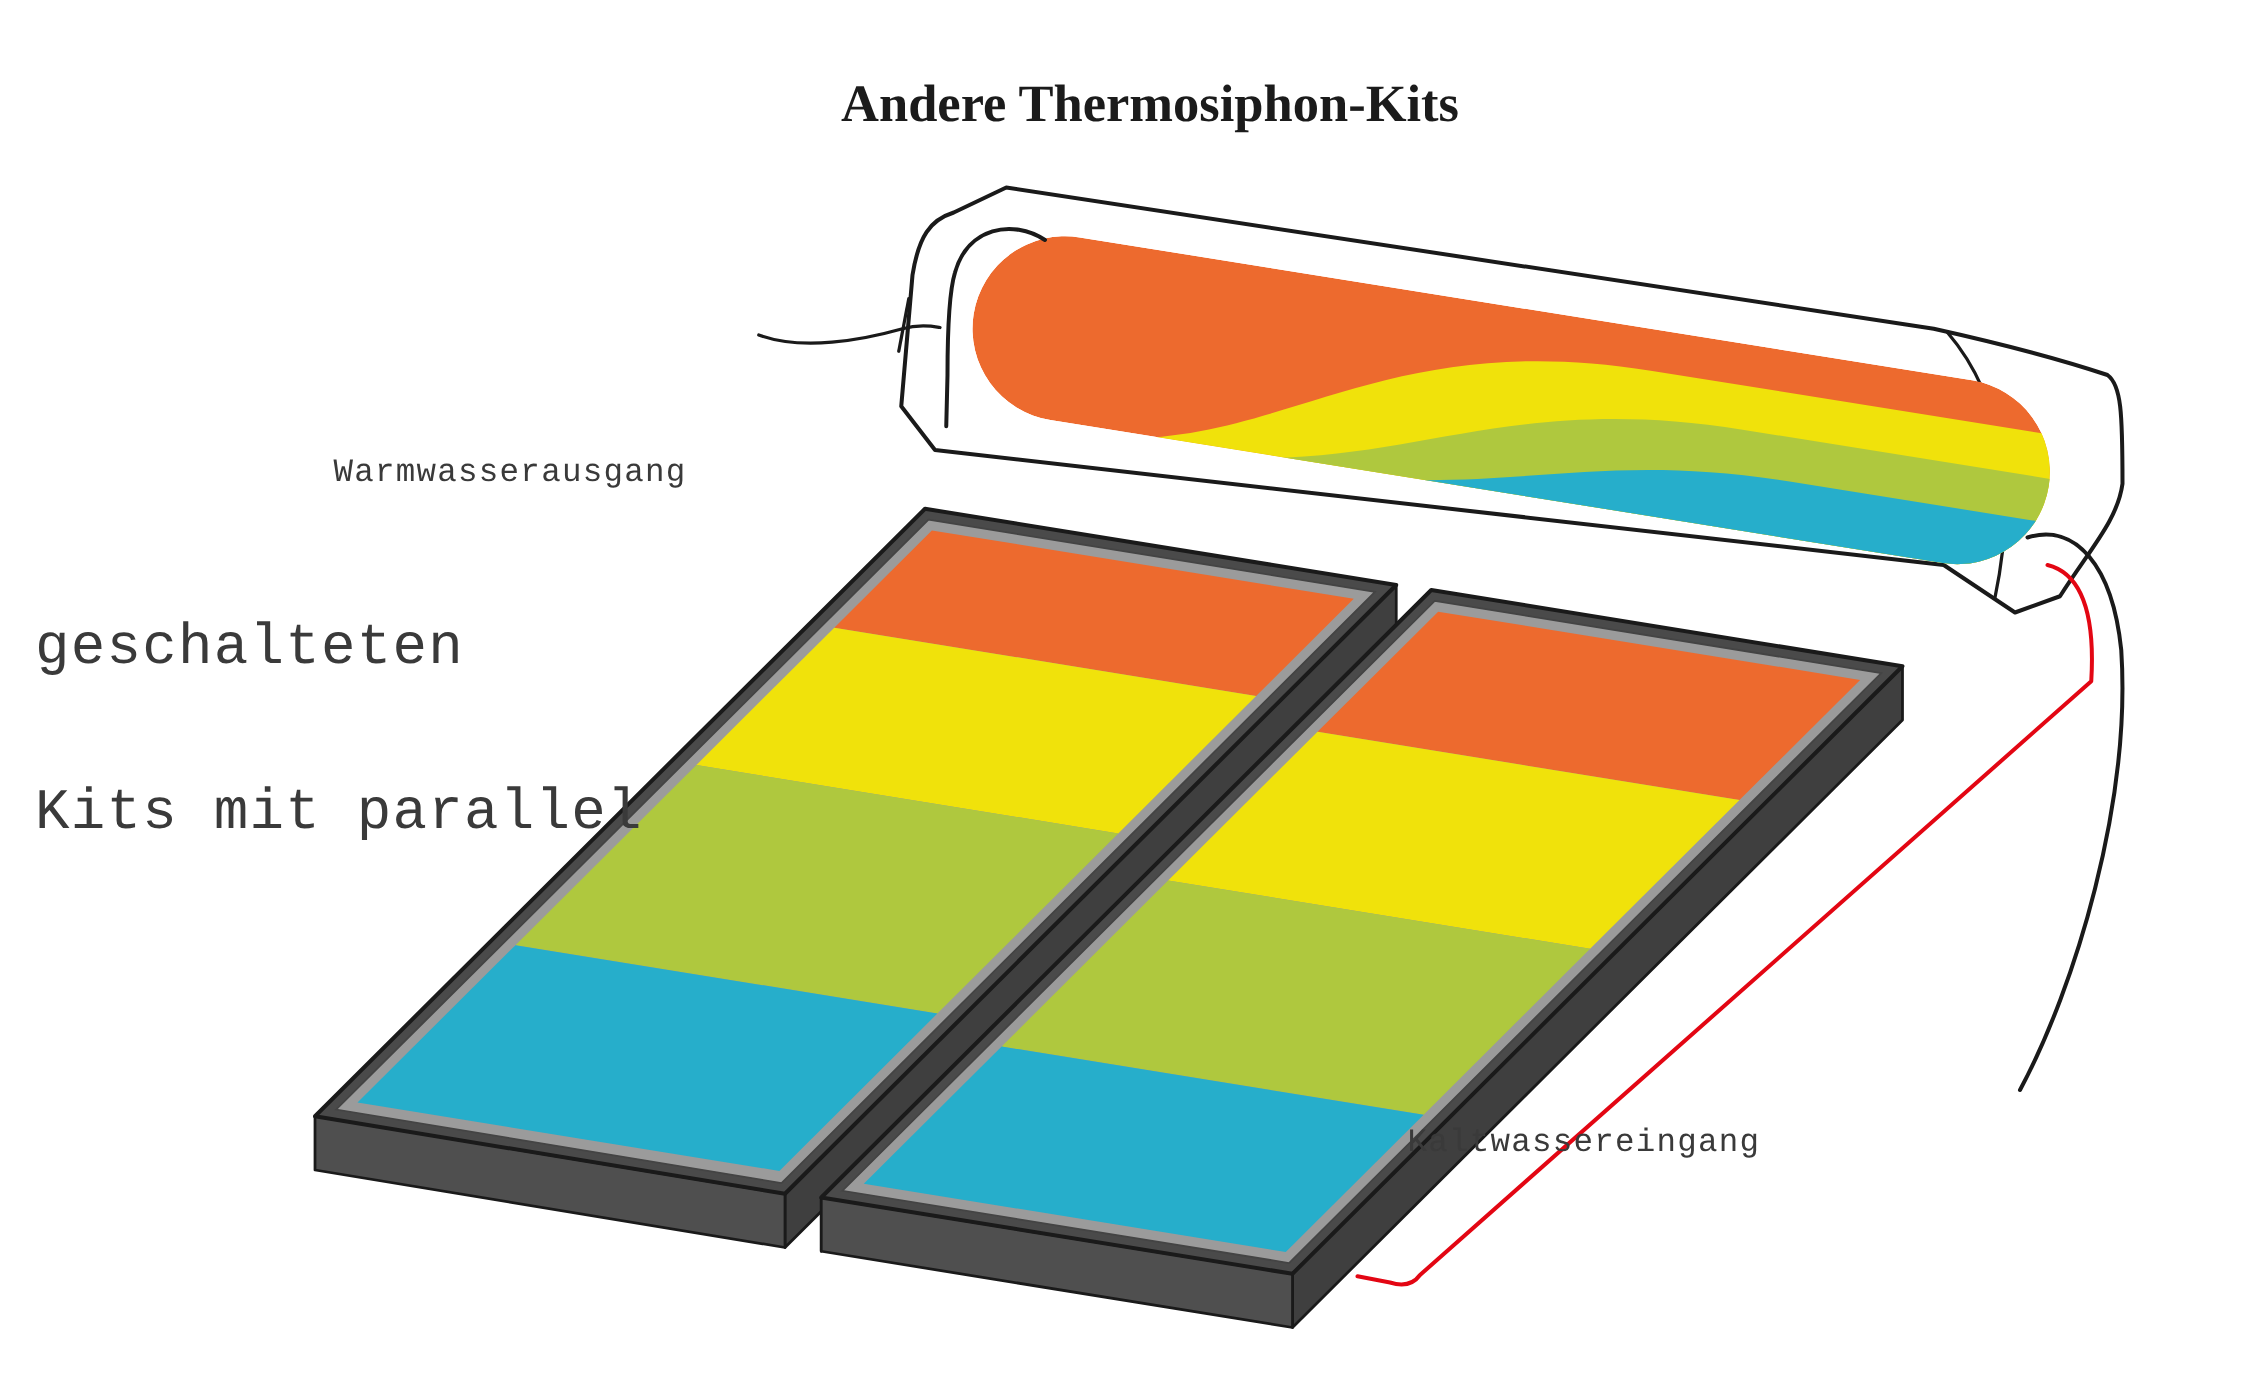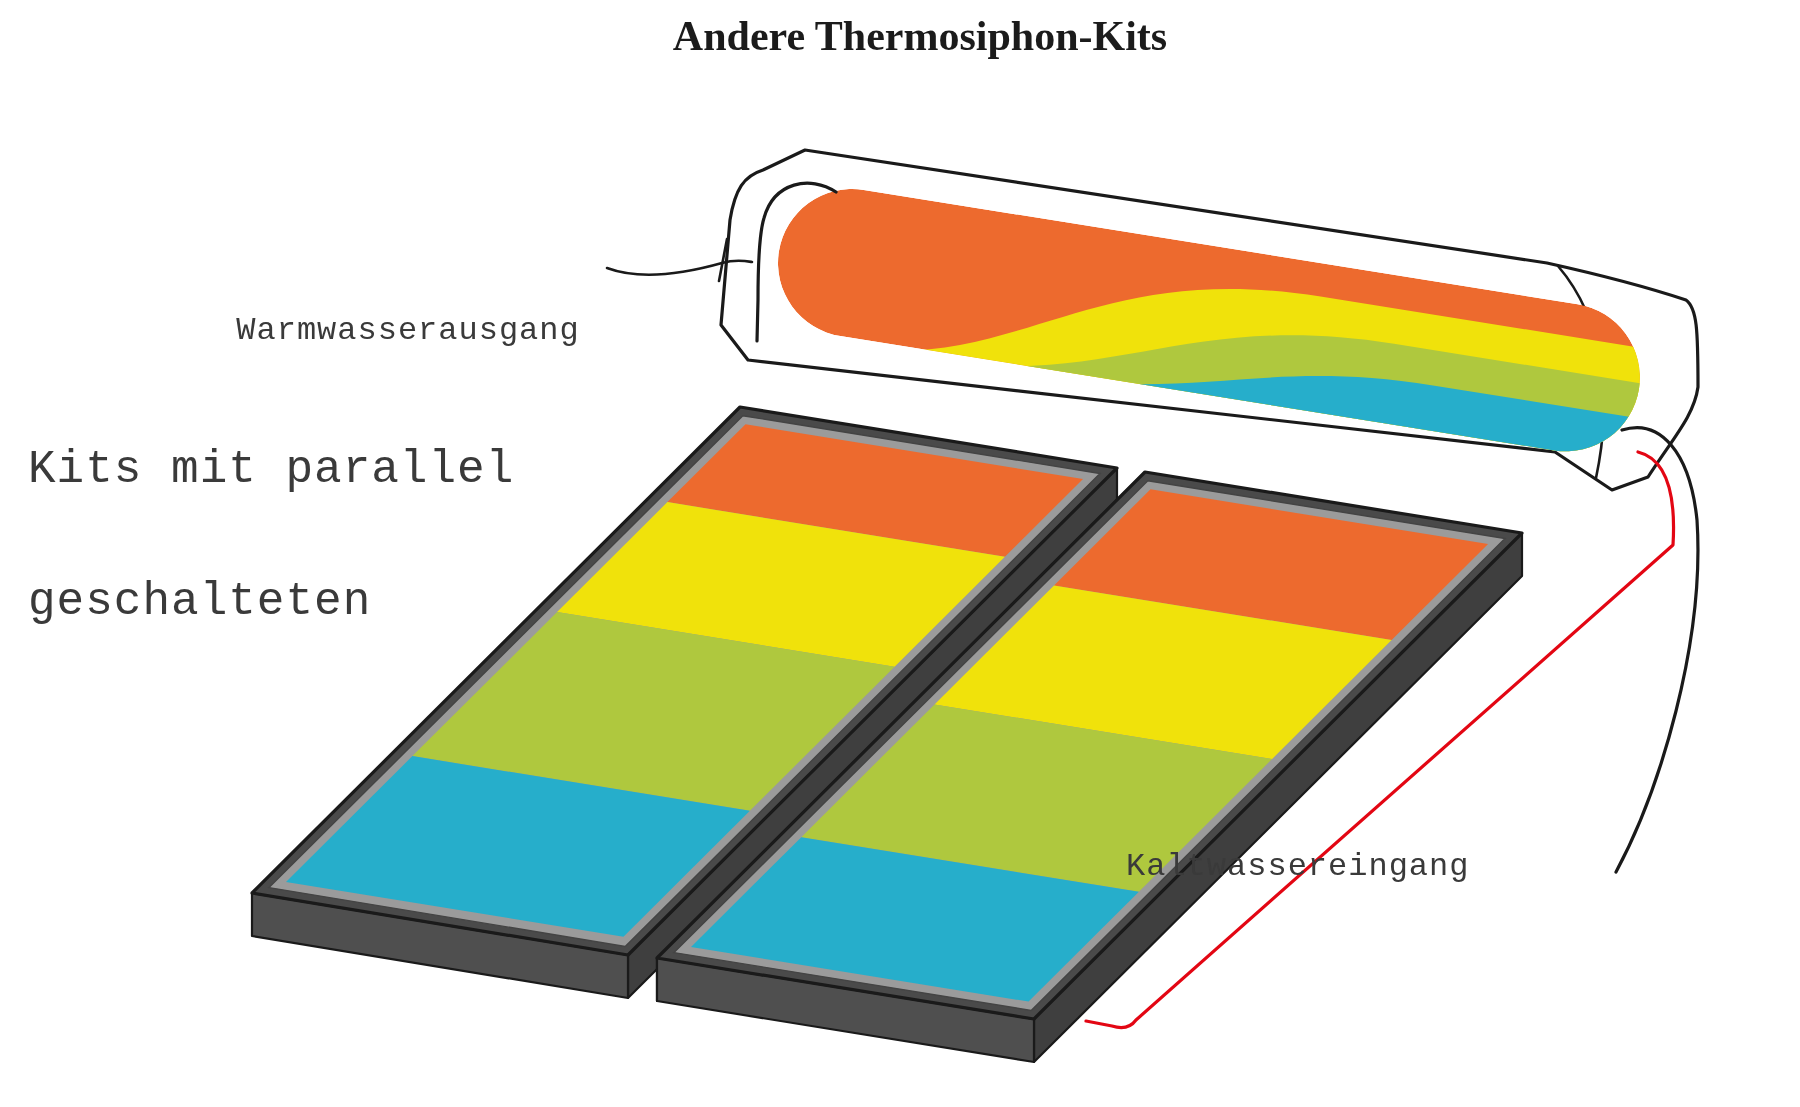--- a/index.html
+++ b/index.html
@@ -5,24 +5,24 @@
   html,body{margin:0;padding:0;background:#ffffff;}
   .stage{position:relative;width:1800px;height:1107px;background:#ffffff;overflow:hidden;
          font-family:"Liberation Mono", monospace;}
   svg{position:absolute;left:0;top:0;}
   
   .blk{stroke:#1a1a1a;}
   .sw2{stroke-width:2.2;}
   .sw25{stroke-width:2.6;}
   .sw3{stroke-width:3.2;}
   .rnd{stroke-linejoin:round;stroke-linecap:round;}
-  .txt{position:absolute;color:#3a3a3a;white-space:pre;}
+  .txt{position:absolute;color:#3a3a3a;white-space:pre;margin-top:48px;}
   .title{font-family:"Liberation Serif", serif;font-weight:bold;font-size:42px;color:#1b1b1b;
          text-align:center;letter-spacing:0px;}
-  .lbl{font-size:32px;line-height:37px;letter-spacing:1px;}
+  .lbl{font-size:26px;line-height:37px;letter-spacing:1px;}
   .lbl-big{font-size:46px;line-height:44px;letter-spacing:1px;}
 </style>
 </head>
 <body>
 
 <div class="stage">
 
   <svg width="1800" height="1107" viewBox="0 0 1800 1107">
     <defs>
       <clipPath id="capClip">
@@ -86,21 +86,21 @@
     <path class="blk sw3 rnd" fill="none" d="M 1622,430 C 1660,418 1690,452 1697,520 C 1705,642 1660,790 1616,872"></path>
   </svg>
 
   <div class="txt title" style="left:640px;top:12px;width:560px;">Andere Thermosiphon-Kits</div>
 
   <div class="txt lbl" style="left:212px;top:238px;width:392px;text-align:center;">
     <div>Warmwasserausgang</div>
   </div>
 
   <div class="txt lbl-big" style="left:28px;top:360px;">
+    <div>geschalteten</div>
     <div>Kits mit parallel</div>
-    <div>geschalteten</div>
   </div>
 
   <div class="txt lbl" style="left:1126px;top:774px;text-align:right;">
     <div>Kaltwassereingang</div>
   </div>
 
 </div>
 
 </body></html>

